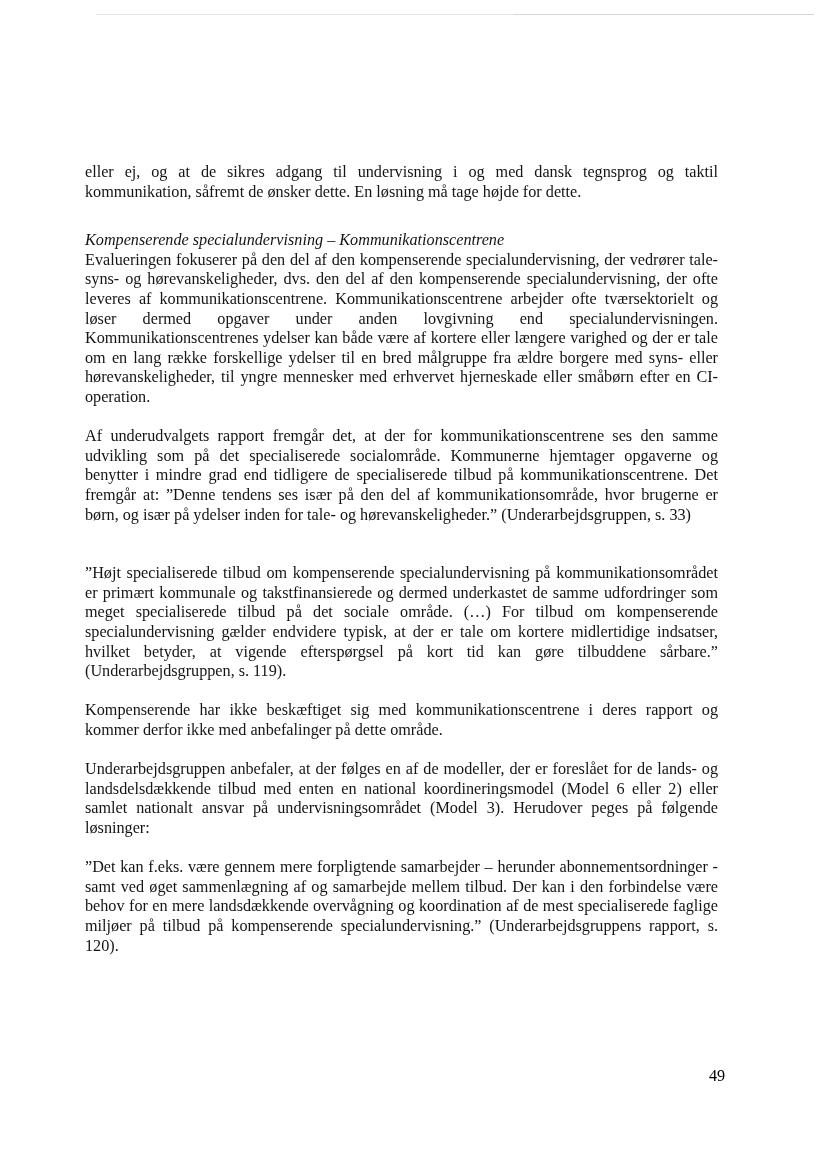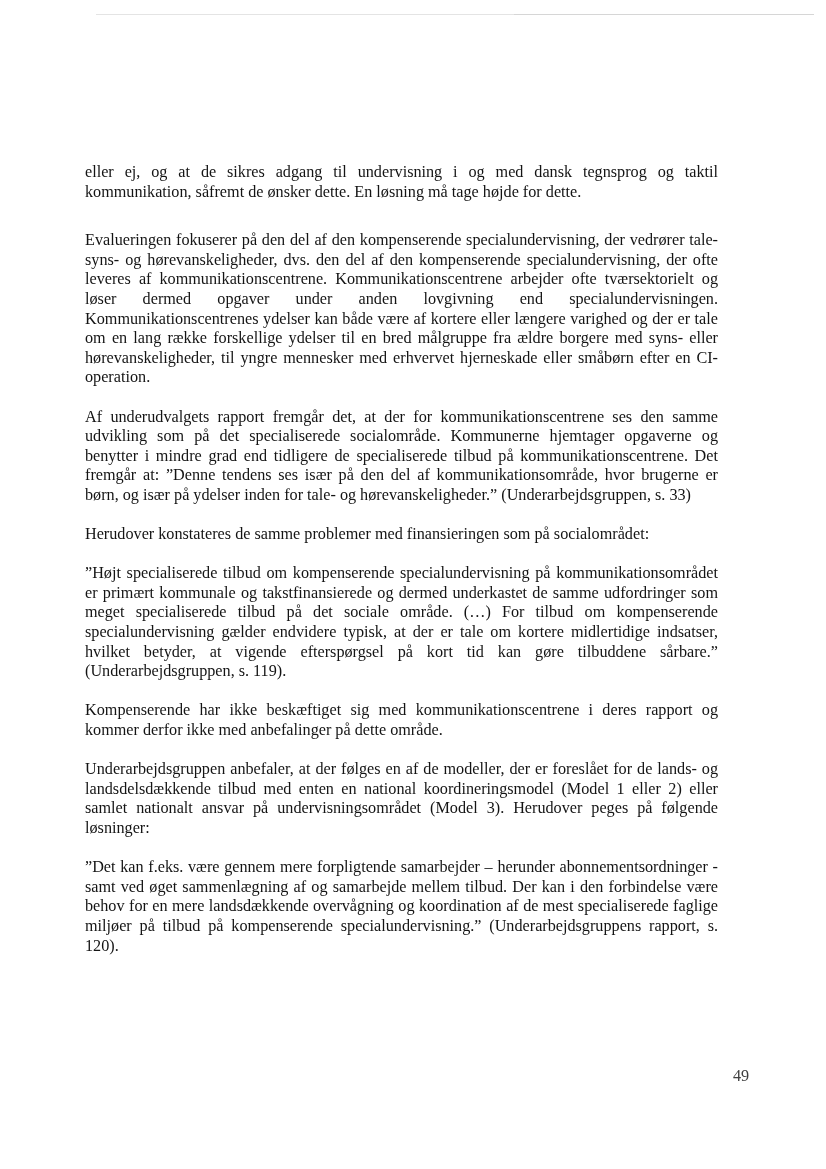--- a/index.html
+++ b/index.html
@@ -50,57 +50,56 @@
       text-align: left;
     }
     i, .it { }
     .page-number {
       position: absolute;
       left: 709px;
       top: 1067px;
       font-size: 16.2px;
       line-height: 19px;
       font-family: "Liberation Serif", "DejaVu Serif", serif;
-      color: #404040;
-      margin-left: 24px;
+      color: #000000;
     }
   </style>
 </head>
 <body>
 
 <div class="top-rule"></div>
 <div class="top-rule-2"></div>
 
 <div class="page">
 
   <p>eller ej, og at de sikres adgang til undervisning i og med dansk tegnsprog og taktil kommunikation, såfremt de ønsker dette. En løsning må tage højde for dette.</p>
 
   <div class="gap" style="height:29px"></div>
 
+  <p class="heading">Kompenserende specialundervisning – Kommunikationscentrene</p>
   <p>Evalueringen fokuserer på den del af den kompenserende specialundervisning, der vedrører tale- syns- og hørevanskeligheder, dvs. den del af den kompenserende specialundervisning, der ofte leveres af kommunikationscentrene. Kommunikationscentrene arbejder ofte tværsektorielt og løser dermed opgaver under anden lovgivning end specialundervisningen. Kommunikationscentrenes ydelser kan både være af kortere eller længere varighed og der er tale om en lang række forskellige ydelser til en bred målgruppe fra ældre borgere med syns- eller hørevanskeligheder, til yngre mennesker med erhvervet hjerneskade eller småbørn efter en CI-operation.</p>
 
   <div class="gap"></div>
 
   <p><span>Af underudvalgets rapport fremgår det, at der for kommunikationscentrene ses den samme udvikling som på det specialiserede socialområde. Kommunerne hjemtager opgaverne og benytter i mindre grad end tidligere de specialiserede tilbud på kommunikationscentrene. Det fremgår at: </span><span class="it">”Denne tendens ses især på den del af kommunikationsområde, hvor brugerne er børn, og især på ydelser inden for tale- og hørevanskeligheder.</span><span>” (Underarbejdsgruppen, s. 33)</span></p>
 
   <div class="gap"></div>
 
-  <p>Herudover konstateres de samme problemer med finansieringen som på socialområdet:</p>
 
   <div class="gap"></div>
 
   <p><span class="it">”Højt specialiserede tilbud om kompenserende specialundervisning på kommunikationsområdet er primært kommunale og takstfinansierede og dermed underkastet de samme udfordringer som meget specialiserede tilbud på det sociale område. (…) For tilbud om kompenserende specialundervisning gælder endvidere typisk, at der er tale om kortere midlertidige indsatser, hvilket betyder, at vigende efterspørgsel på kort tid kan gøre tilbuddene sårbare.</span><span>” (Underarbejdsgruppen, s. 119).</span></p>
 
   <div class="gap"></div>
 
   <p>Kompenserende har ikke beskæftiget sig med kommunikationscentrene i deres rapport og kommer derfor ikke med anbefalinger på dette område.</p>
 
   <div class="gap"></div>
 
-  <p>Underarbejdsgruppen anbefaler, at der følges en af de modeller, der er foreslået for de lands- og landsdelsdækkende tilbud med enten en national koordineringsmodel (Model 1 eller 2) eller samlet nationalt ansvar på undervisningsområdet (Model 3). Herudover peges på følgende løsninger:</p>
+  <p>Underarbejdsgruppen anbefaler, at der følges en af de modeller, der er foreslået for de lands- og landsdelsdækkende tilbud med enten en national koordineringsmodel (Model 6 eller 2) eller samlet nationalt ansvar på undervisningsområdet (Model 3). Herudover peges på følgende løsninger:</p>
 
   <div class="gap"></div>
 
   <p><span class="it">”Det kan f.eks. være gennem mere forpligtende samarbejder – herunder abonnementsordninger - samt ved øget sammenlægning af og samarbejde mellem tilbud. Der kan i den forbindelse være behov for en mere landsdækkende overvågning og koordination af de mest specialiserede faglige miljøer på tilbud på kompenserende specialundervisning.</span><span>” (Underarbejdsgruppens rapport, s. 120).</span></p>
 
 </div>
 
 <div class="page-number">49</div>
 
 </body></html>

